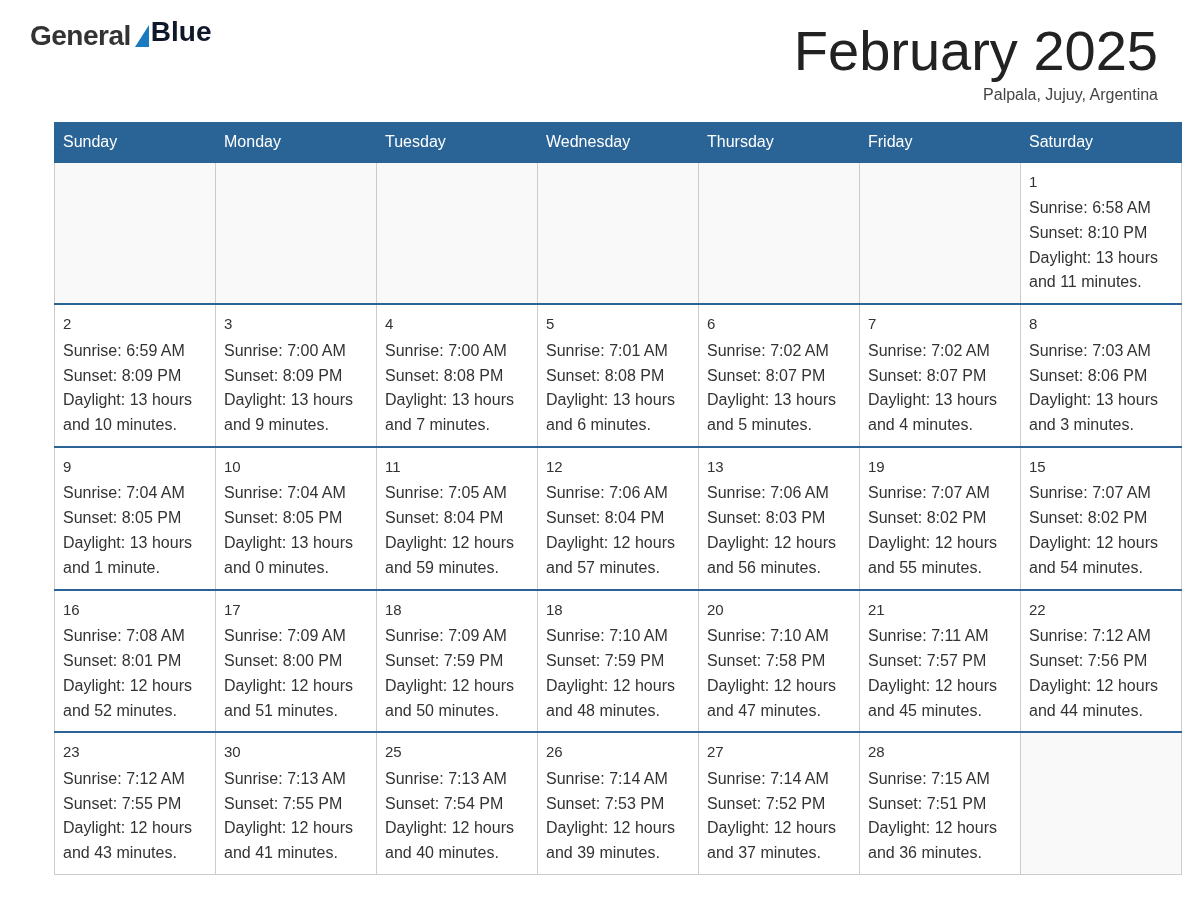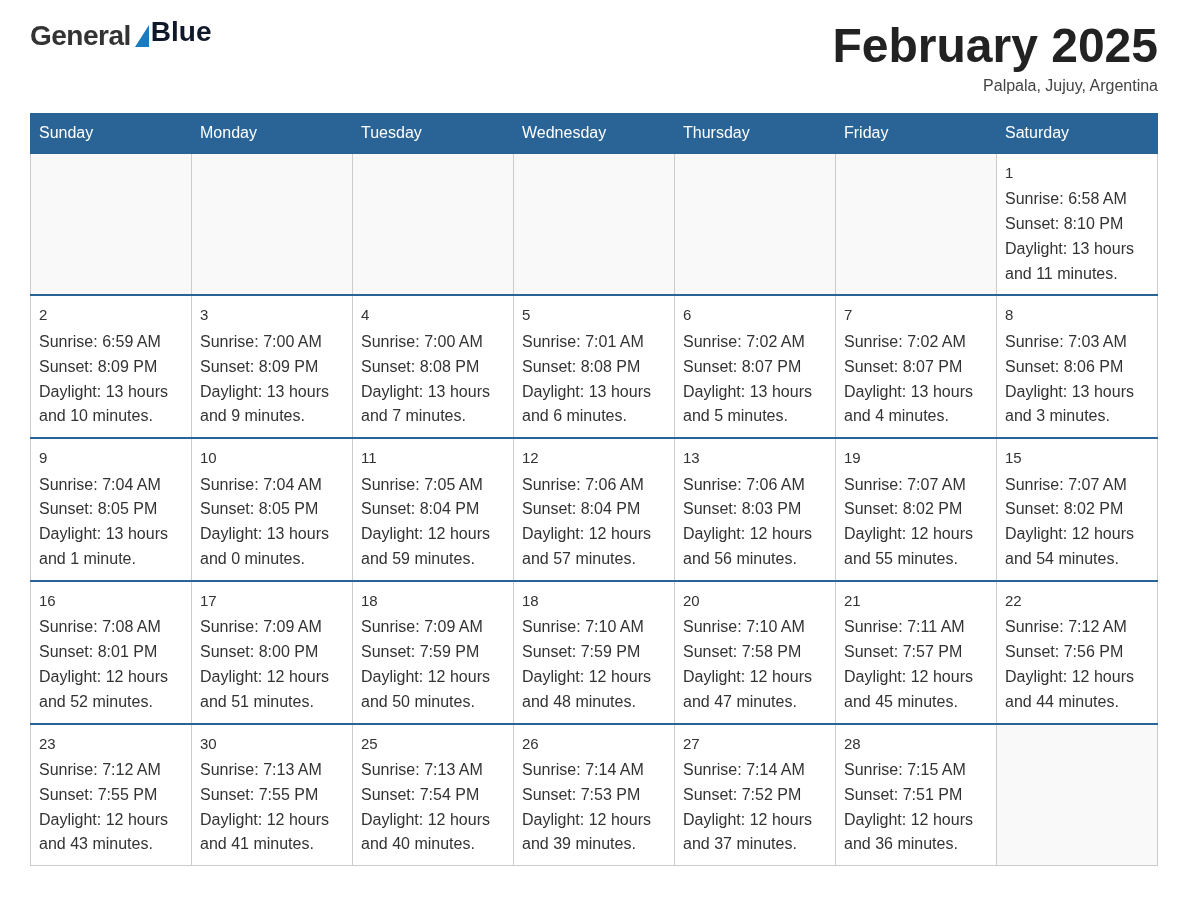--- a/index.html
+++ b/index.html
@@ -45,35 +45,36 @@
       font-size: 28px;
       font-weight: bold;
       color: #0f172a;
       margin-top: -4px;
       padding-left: 2px;
     }
     .title-area {
       text-align: right;
     }
     .month-title {
-      font-size: 48px;
-      font-weight: bold;
+      font-size: 56px;
+      font-weight: normal;
       color: #222;
       line-height: 1.1;
       text-align: center;
     }
     .location-title {
       font-size: 16px;
       color: #444;
       margin-top: 4px;
     }
     .calendar-table {
       width: 100%;
       border-collapse: collapse;
       table-layout: fixed;
+      margin-left: 24px;
     }
     .calendar-table th {
       background-color: #2a6496;
       color: #fff;
       padding: 10px 8px;
       font-size: 16px;
       font-weight: normal;
       text-align: left;
       border: 1px solid #2a6496;
     }

